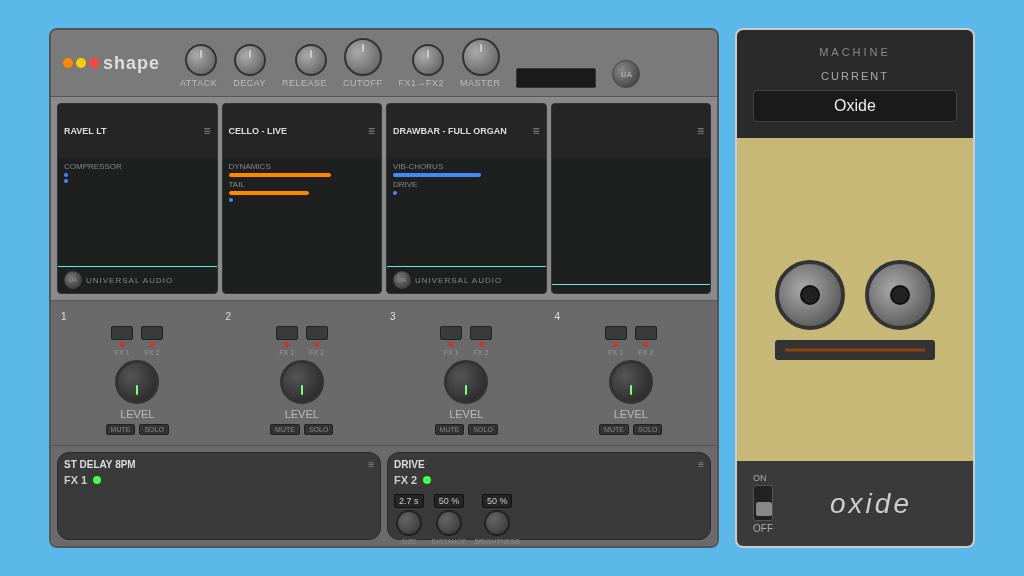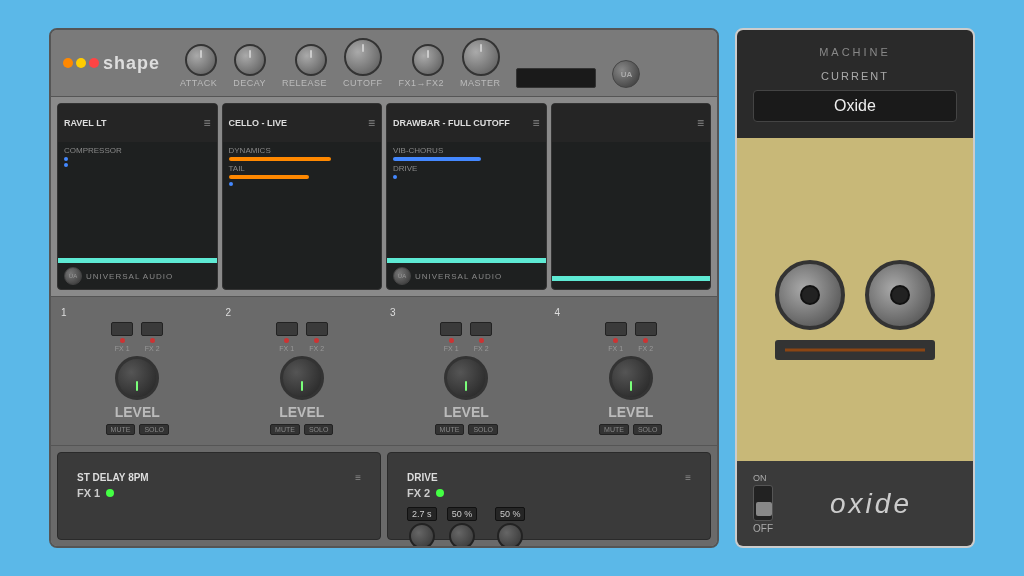--- a/index.html
+++ b/index.html
@@ -131,21 +131,21 @@
       border-radius: 4px;
       border: 1px solid #333;
       display: flex;
       flex-direction: column;
       overflow: hidden;
     }
     .channel-header {
       display: flex;
       align-items: center;
       justify-content: space-between;
-      padding: 12px 6px;
+      padding: 20px 6px;
       background: #252525;
     }
     .channel-title {
       color: #ddd;
       font-size: 9px;
       font-weight: bold;
     }
     .channel-menu {
       color: #888;
       font-size: 12px;
@@ -171,21 +171,21 @@
     }
     .fx-dot {
       width: 4px;
       height: 4px;
       border-radius: 50%;
       background: #4488ff;
       margin: 2px 0;
     }
     .channel-footer {
       padding: 4px 6px;
-      border-top: 5px solid #5eead4;
+      border-top: 1px solid #5eead4;
       display: flex;
       align-items: center;
       gap: 4px;
     }
     .ua-footer-badge {
       width: 18px;
       height: 18px;
       border-radius: 50%;
       background: radial-gradient(circle at 35% 35%, #777, #333);
       border: 1px solid #444;
@@ -267,23 +267,22 @@
       bottom: 6px;
       left: 50%;
       transform: translateX(-50%);
       width: 2px;
       height: 10px;
       background: #7aff7a;
       border-radius: 1px;
     }
     .level-label {
       color: #bbb;
-      font-size: 14px;
+      font-size: 11px;
       text-transform: uppercase;
-      font-weight: bold;
     }
     .mute-solo {
       display: flex;
       gap: 4px;
     }
     .mute-btn {
       padding: 1px 4px;
       background: #333;
       border: 1px solid #222;
       border-radius: 2px;
@@ -305,23 +304,23 @@
     .fx-section {
       display: flex;
       gap: 6px;
       padding: 6px;
       background: #6a6a6a;
       height: 100px;
     }
     .fx-unit {
       flex: 1;
       background: #3a3a3a;
-      border-radius: 4px;
+      border-radius: 12px;
       border: 1px solid #2a2a2a;
-      padding: 19px;
+      padding: 6px;
     }
     .fx-unit-header {
       display: flex;
       align-items: center;
       justify-content: space-between;
       margin-bottom: 4px;
     }
     .fx-unit-title {
       color: #ddd;
       font-size: 10px;
@@ -574,21 +573,21 @@
           <div class="fx-label">DYNAMICS</div>
           <div class="fx-bar fx-orange"></div>
           <div class="fx-label">TAIL</div>
           <div class="fx-bar fx-orange2"></div>
           <div class="fx-dot"></div>
         </div>
       </div>
 
       <div class="channel-strip">
         <div class="channel-header">
-          <span class="channel-title">DRAWBAR - FULL CUTOFF</span>
+          <span class="channel-title">DRAWBAR - FULL ORGAN</span>
           <span class="channel-menu">≡</span>
         </div>
         <div class="channel-content">
           <div class="fx-label">VIB-CHORUS</div>
           <div class="fx-bar fx-blue"></div>
           <div class="fx-label">DRIVE</div>
           <div class="fx-dot"></div>
         </div>
         <div class="channel-footer">
           <div class="ua-footer-badge">UA</div>

